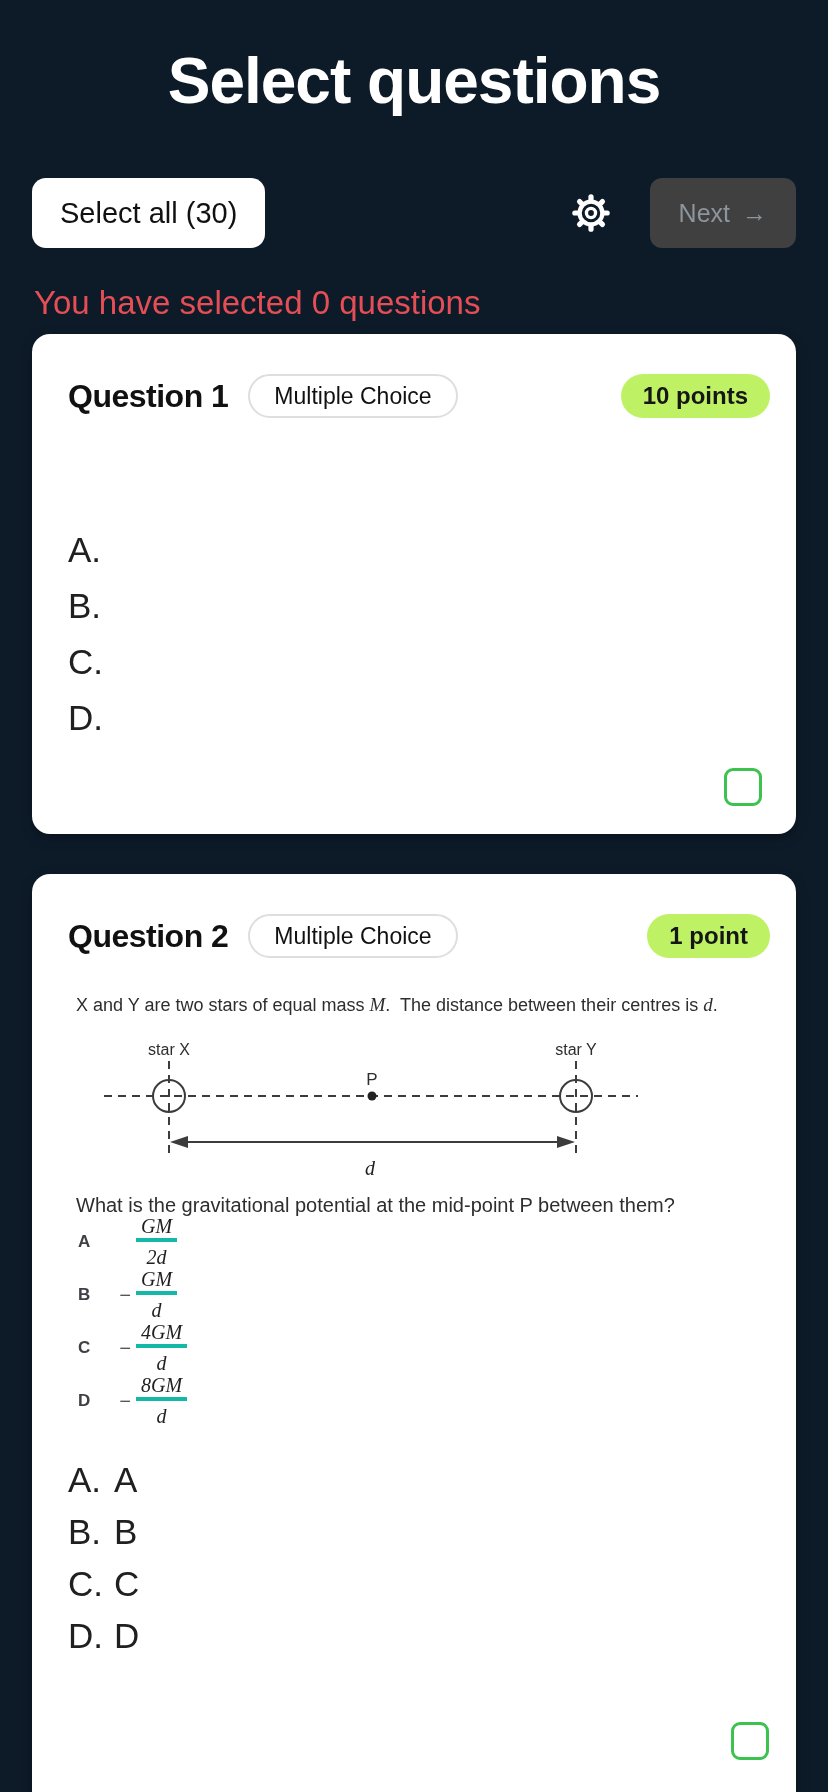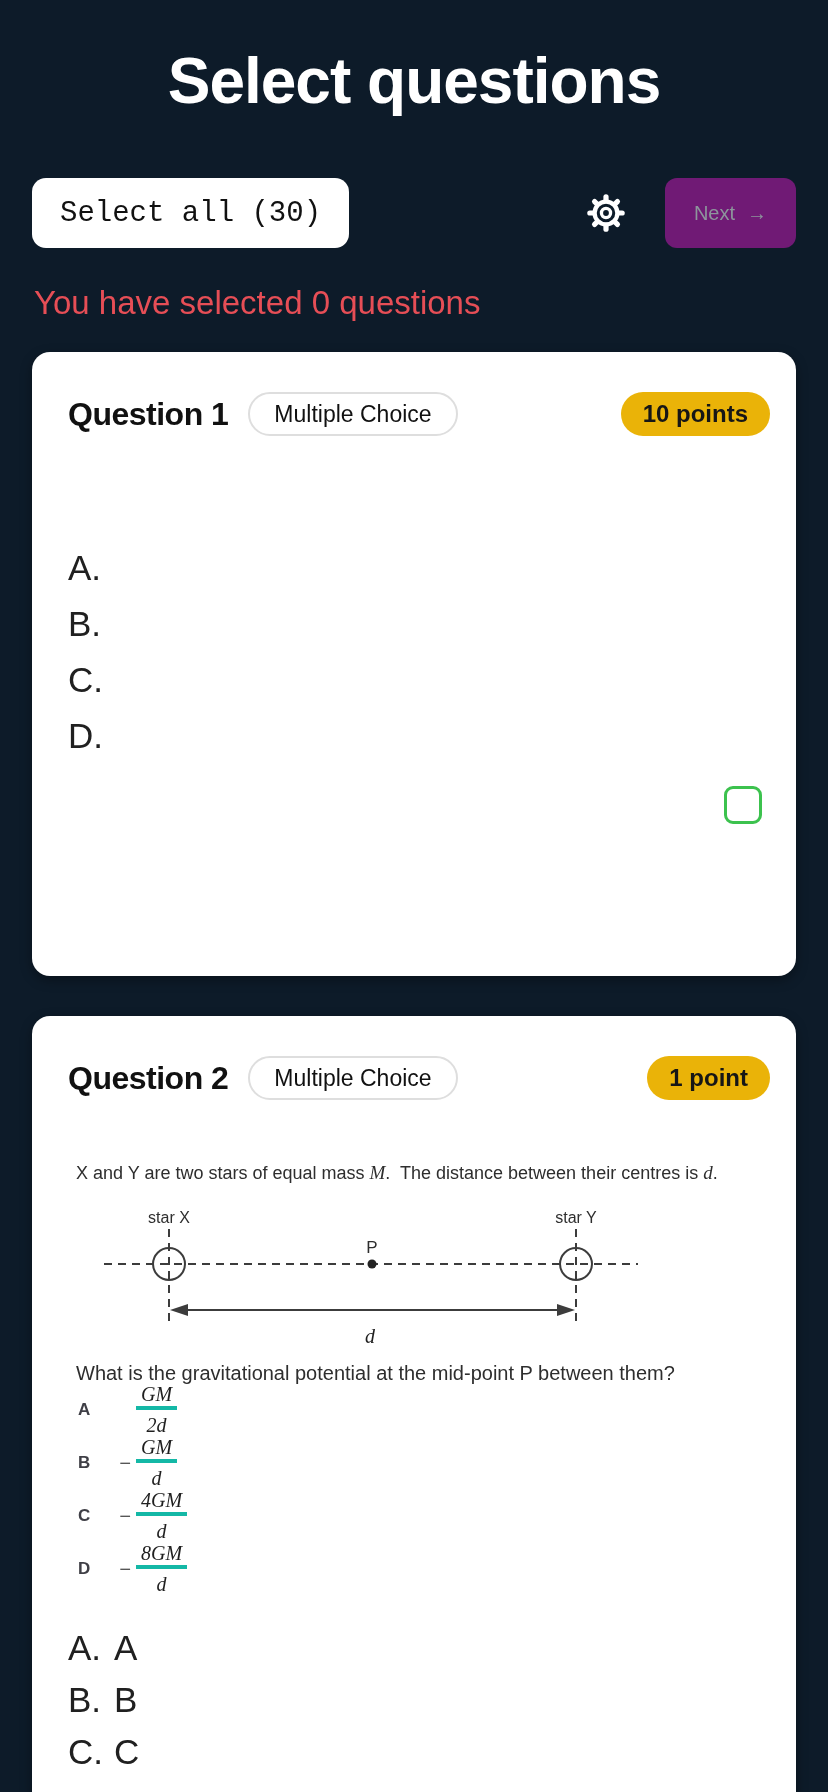--- a/index.html
+++ b/index.html
@@ -13,62 +13,62 @@
     margin-top:44px; text-align:center; color:#ffffff;
     font-size:64px; font-weight:700; letter-spacing:-1px; line-height:74px;
   }
   .controls {
     margin:60px 32px 0 32px; height:70px;
     display:flex; align-items:center;
   }
   .select-all-btn {
     height:70px; padding:0 28px; background:#ffffff; border:none;
     border-radius:14px; font-size:29px; color:#111111;
-    display:flex; align-items:center; font-family:Liberation Mono, monospace; cursor:pointer;
+    display:flex; align-items:center; font-family:Liberation Sans, sans-serif; cursor:pointer;
   }
   .right-group { margin-left:auto; display:flex; align-items:center; }
   .gear-btn { background:none; border:none; cursor:pointer; margin-right:40px; display:flex; }
   .next-btn {
-    height:70px; padding:0 29px; background:#701a75; border:none;
-    border-radius:12px; font-size:20px; color:#8d959c;
+    height:70px; padding:0 29px; background:#404040; border:none;
+    border-radius:12px; font-size:25px; color:#8d959c;
     display:flex; align-items:center; gap:12px; font-family:inherit; cursor:pointer;
   }
   .summary { margin:36px 32px 0 34px; font-size:33px; color:#e64e56; }
 
   .card {
     position:relative; margin:0 32px; width:764px; background:#ffffff;
     border-radius:18px; padding:40px 26px 0 36px;
     box-shadow:0 4px 12px rgba(0,0,0,0.35);
   }
-  .card-1 { margin-top:30px; height:624px; }
+  .card-1 { margin-top:12px; height:500px; }
   .card-2 { margin-top:40px; height:960px; }
   .card-header { display:flex; align-items:center; height:44px; }
   .q-title { font-size:32px; font-weight:700; letter-spacing:-0.5px; color:#111111; }
   .type-pill {
     margin-left:20px; height:44px; padding:0 24px; background:#ffffff;
     border:2px solid #dedede; border-radius:22px;
     font-size:23px; font-weight:400; color:#111111;
     display:flex; align-items:center;
   }
   .points-badge {
-    margin-left:auto; height:44px; padding:0 22px; background:#eab308;
+    margin-left:auto; height:44px; padding:0 22px; background:#bef264;
     border-radius:22px; font-size:24px; font-weight:700; color:#161616;
     display:flex; align-items:center;
   }
   .plain-options { margin-top:112px; }
   .plain-row { font-size:35px; color:#202020; height:34px; margin-bottom:22px; }
 
   .checkbox {
     position:absolute; width:38px; height:38px; background:#ffffff;
     border:3px solid #3cc24e; border-radius:9px; cursor:pointer;
   }
   .cb-1 { top:434px; right:34px; }
   .cb-2 { top:848px; right:27px; }
 
-  .scan { margin-top:60px; margin-left:8px; color:#2e2e2e; }
+  .scan { margin-top:34px; margin-left:8px; color:#2e2e2e; }
   .scan .stem { font-size:18px; line-height:26px; }
   .serif-var { font-family:"Liberation Serif", serif; font-style:italic; font-size:19px; }
   .diagram { display:block; margin-top:9px; margin-left:16px; }
   .scan .question { margin-top:14px; font-size:20px; line-height:24px; }
   .choices { margin-top:2px; }
   .choice-row { display:flex; align-items:center; height:46px; margin-bottom:7px; }
   .choice-letter { width:40px; margin-left:2px; font-size:17px; font-weight:700; color:#3f3f46; }
   .choice-sign {
     width:18px; font-family:"Liberation Serif", serif; font-style:italic;
     font-size:21px; color:#222222; text-align:left;

